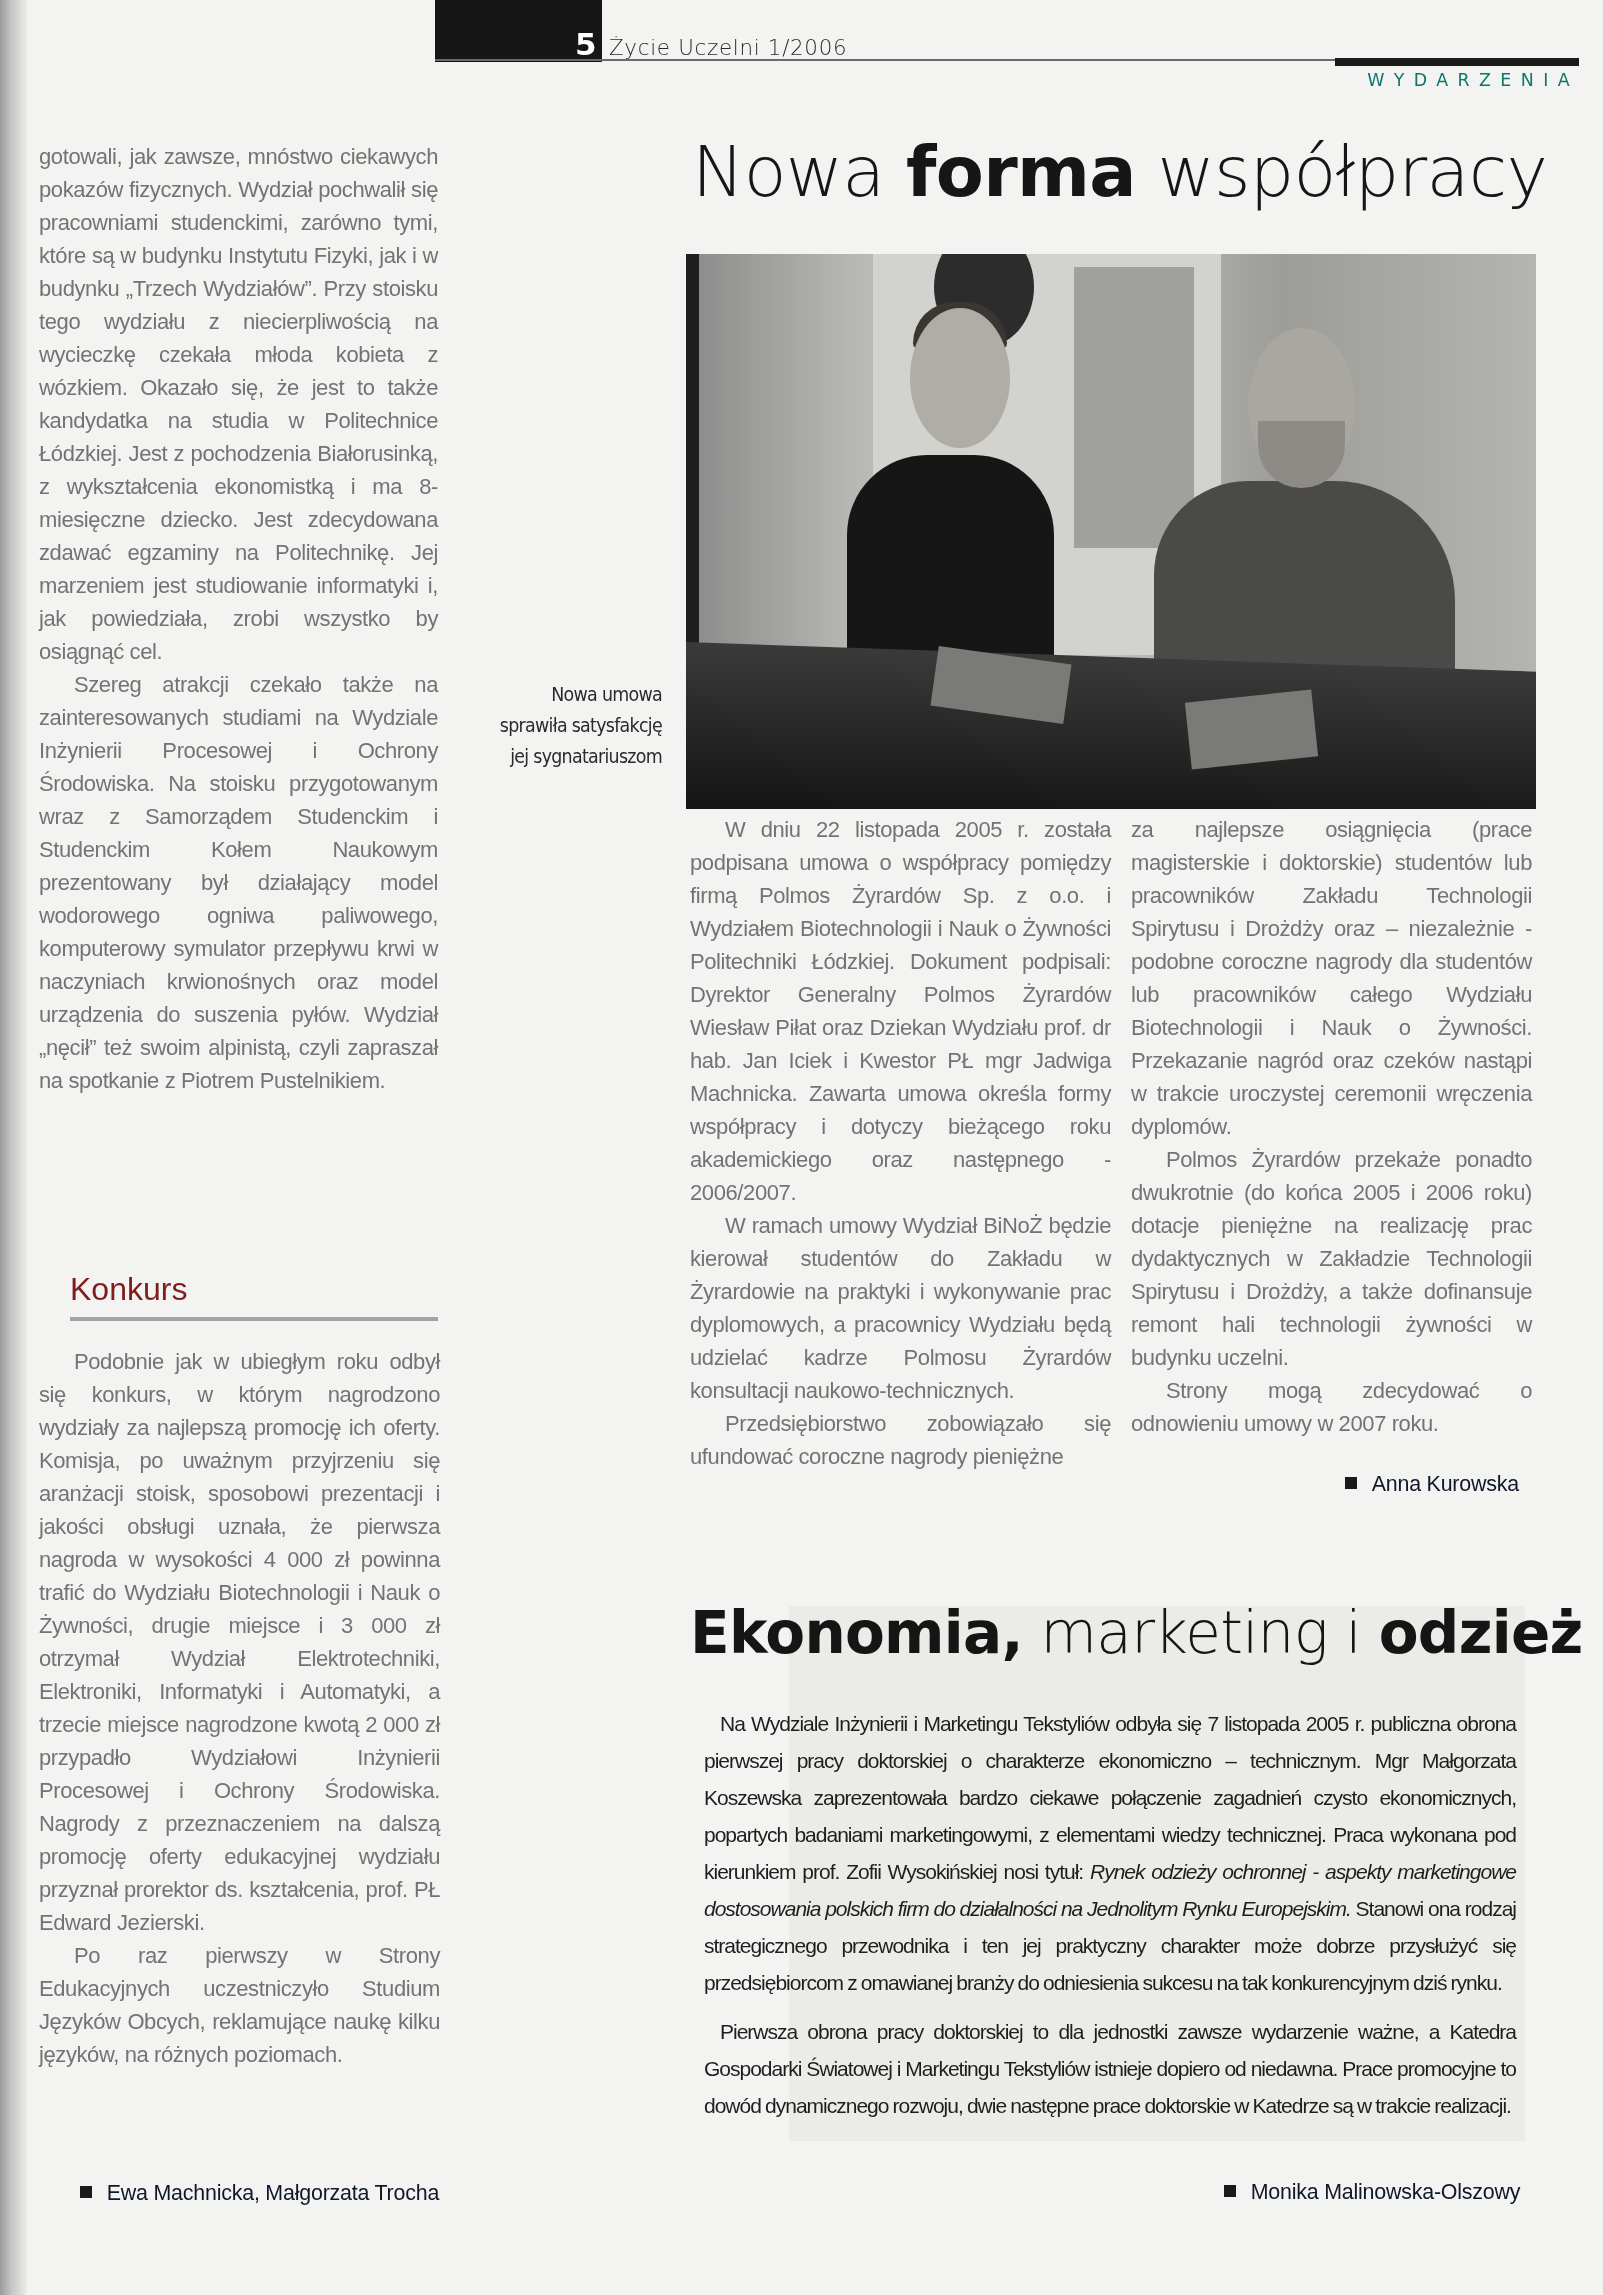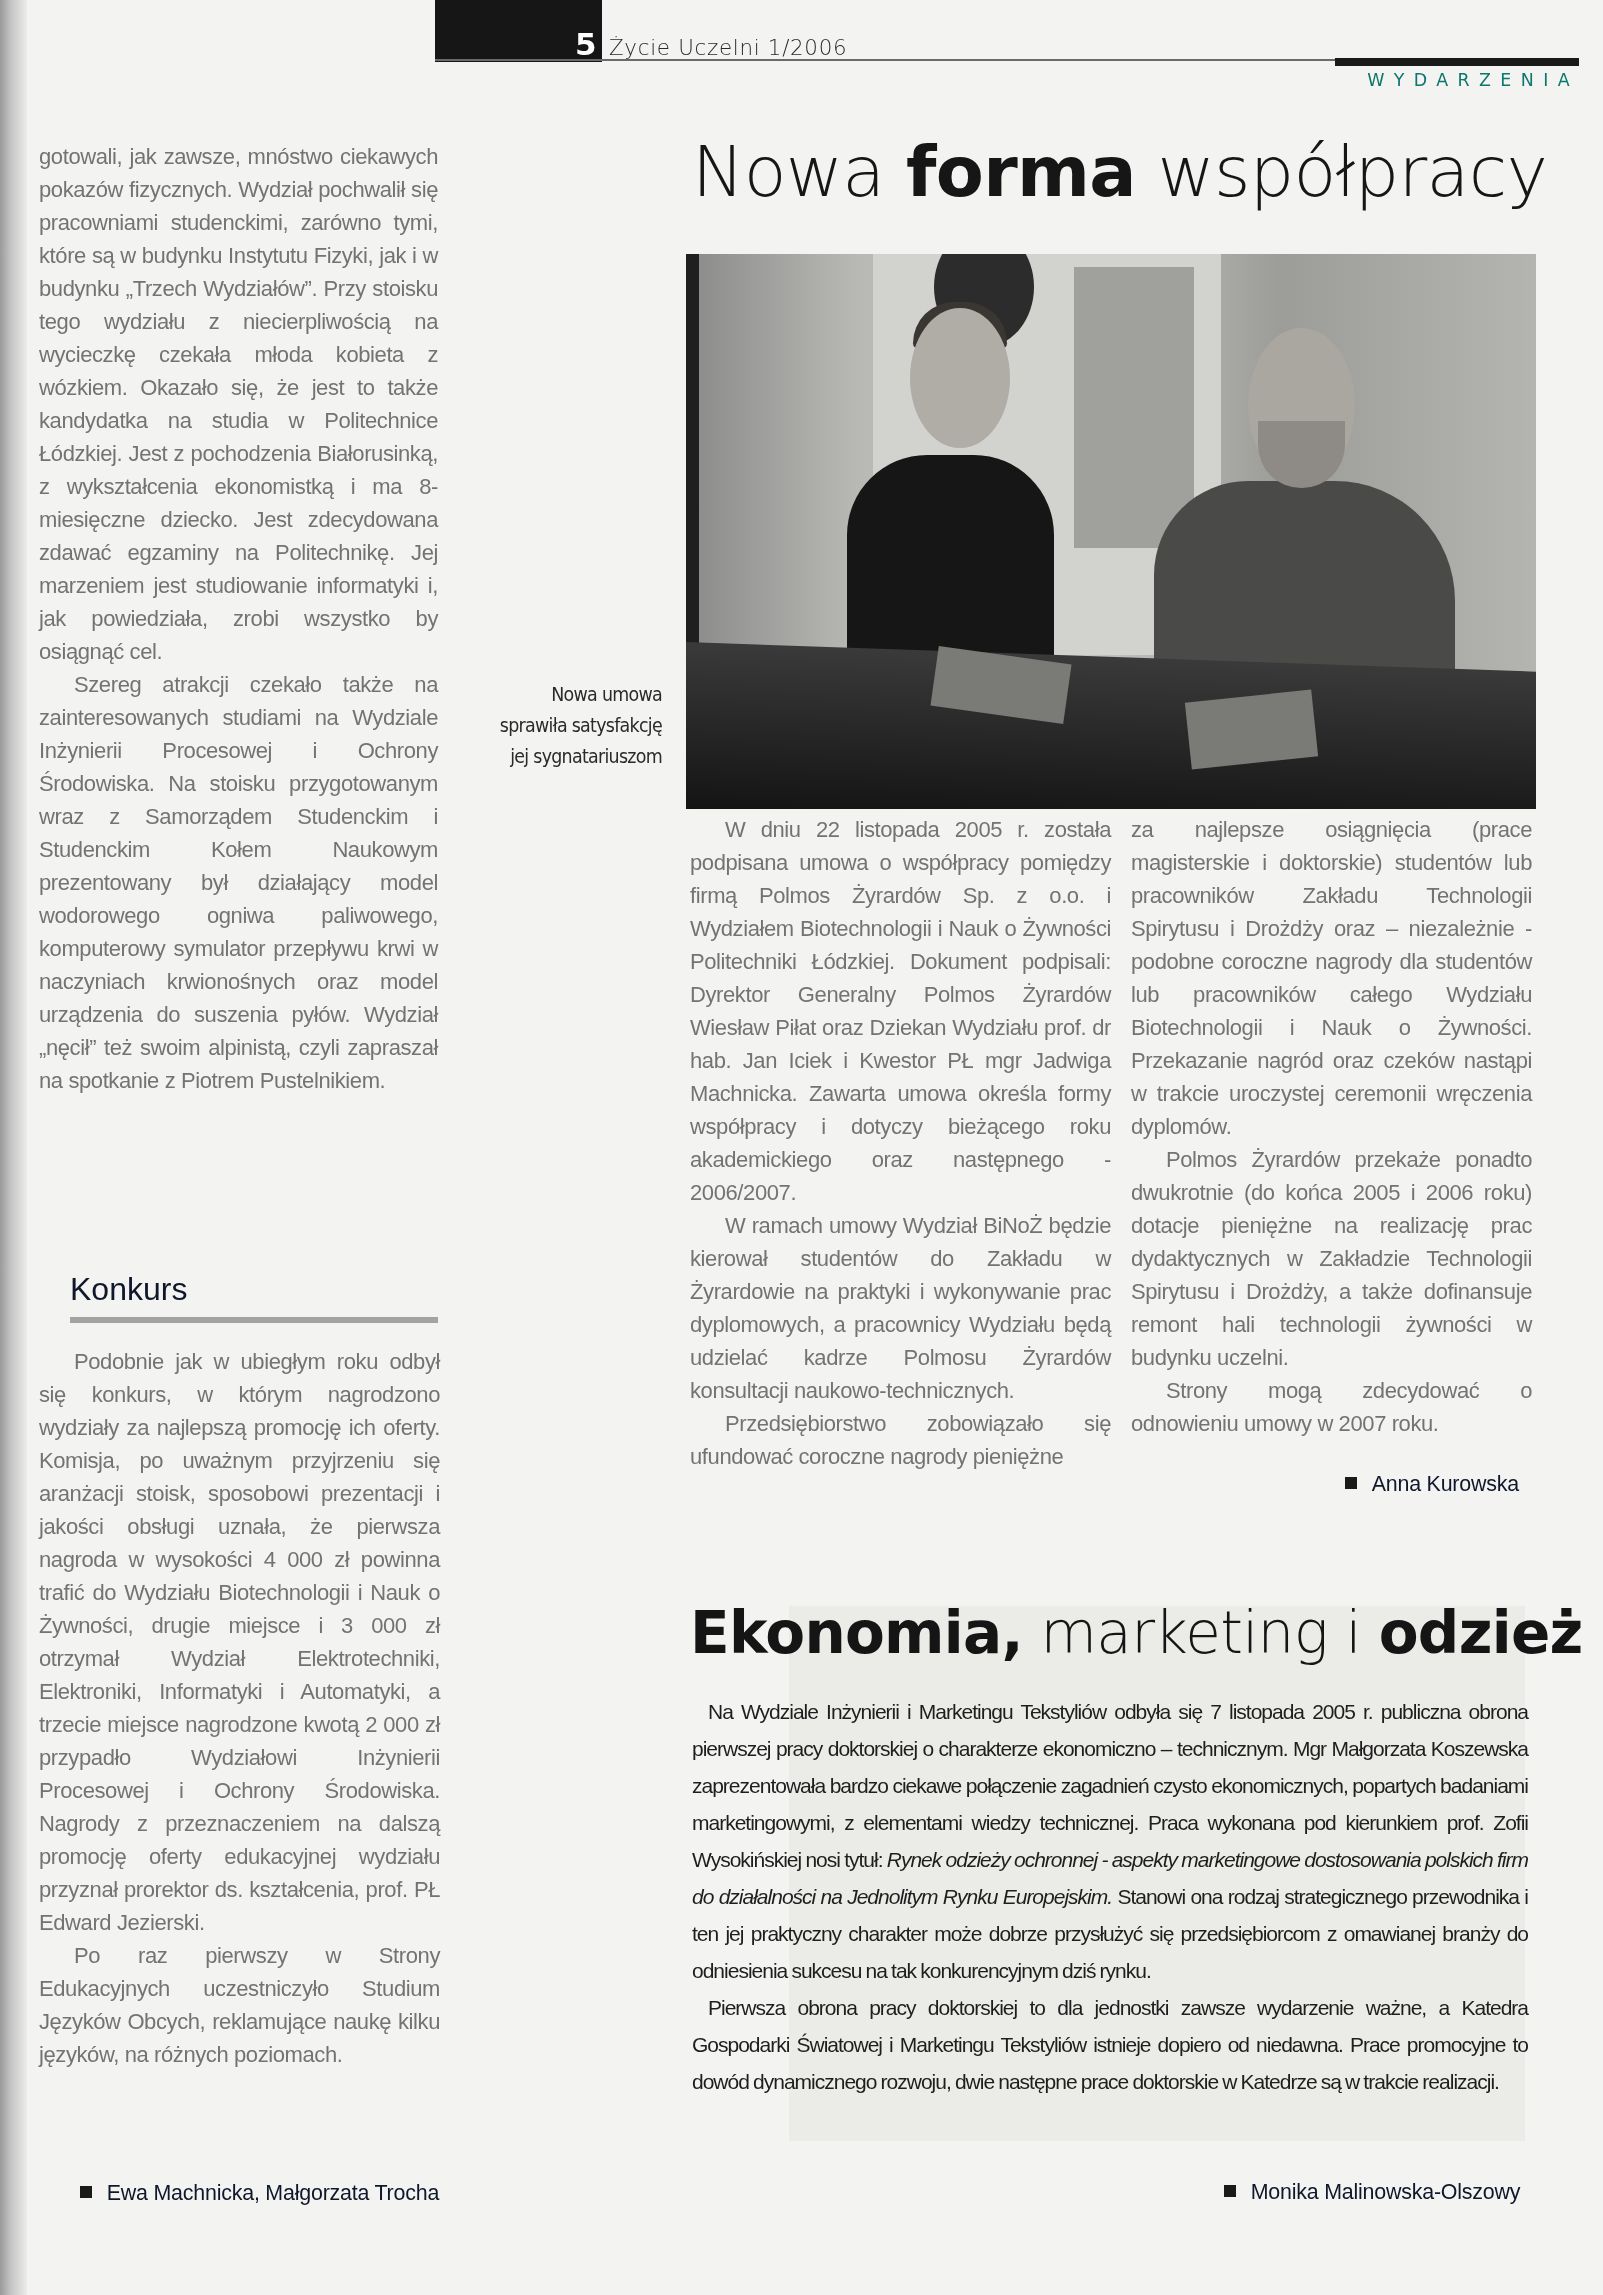--- a/index.html
+++ b/index.html
@@ -48,22 +48,22 @@
     font-family: "Liberation Sans", sans-serif;
     letter-spacing: -0.4px;
   }
   .col-text p { margin: 0; text-indent: 0; }
   .col-text p.indent { text-indent: 35px; }
   .col-left { left: 39px; top: 140px; width: 399px; }
   .col-mid { left: 690px; top: 813px; width: 421px; }
   .col-right { left: 1131px; top: 813px; width: 401px; }
   .konkurs-heading {
     position: absolute; left: 70px; top: 1271px; width: 368px;
-    font-size: 32px; color: #0f172a; padding-bottom: 9.4px;
-    border-bottom: 6px solid #a3a3a3; font-family: "Liberation Sans", sans-serif;
+    font-size: 32px; color: #7f1d1d; padding-bottom: 9.4px;
+    border-bottom: 4px solid #a3a3a3; font-family: "Liberation Sans", sans-serif;
   }
   .col-left-2 { left: 39px; top: 1345px; width: 401px; }
   .byline {
     position: absolute; font-size: 21.4px; color: #0f172a;
     font-family: "Liberation Sans", sans-serif; letter-spacing: -0.2px;
   }
   .byline .bullet {
     display: inline-block; width: 12px; height: 12px; background: #1a1a1a;
     margin-right: 14.7px; vertical-align: middle; position: relative; top: -2px;
   }
@@ -108,21 +108,21 @@
     font-family: "DejaVu Sans", sans-serif; color: #151515; line-height: 1; letter-spacing: -0.7px;
   }
   .headline2 .bold { font-weight: bold; }
   .headline2 .light { font-weight: 200; }
   .col-wide {
     position: absolute; left: 692px; top: 1693px; width: 836px;
     font-size: 21px; line-height: 37px; text-align: justify;
     font-family: "Liberation Sans", sans-serif; color: #1e1e1e;
     letter-spacing: -1px; word-spacing: -0.7px;
   }
-  .col-wide p { margin: 0; }
+  .col-wide p { margin: 12px; }
   .col-wide p.indent { text-indent: 16px; }
   .col-wide i { font-style: italic; }
   .ghost-bg {
     position: absolute; left: 789px; top: 1606px; width: 736px; height: 535px;
     background: rgba(200,200,196,0.18);
   }
 </style>
 </head>
 <body>
 

